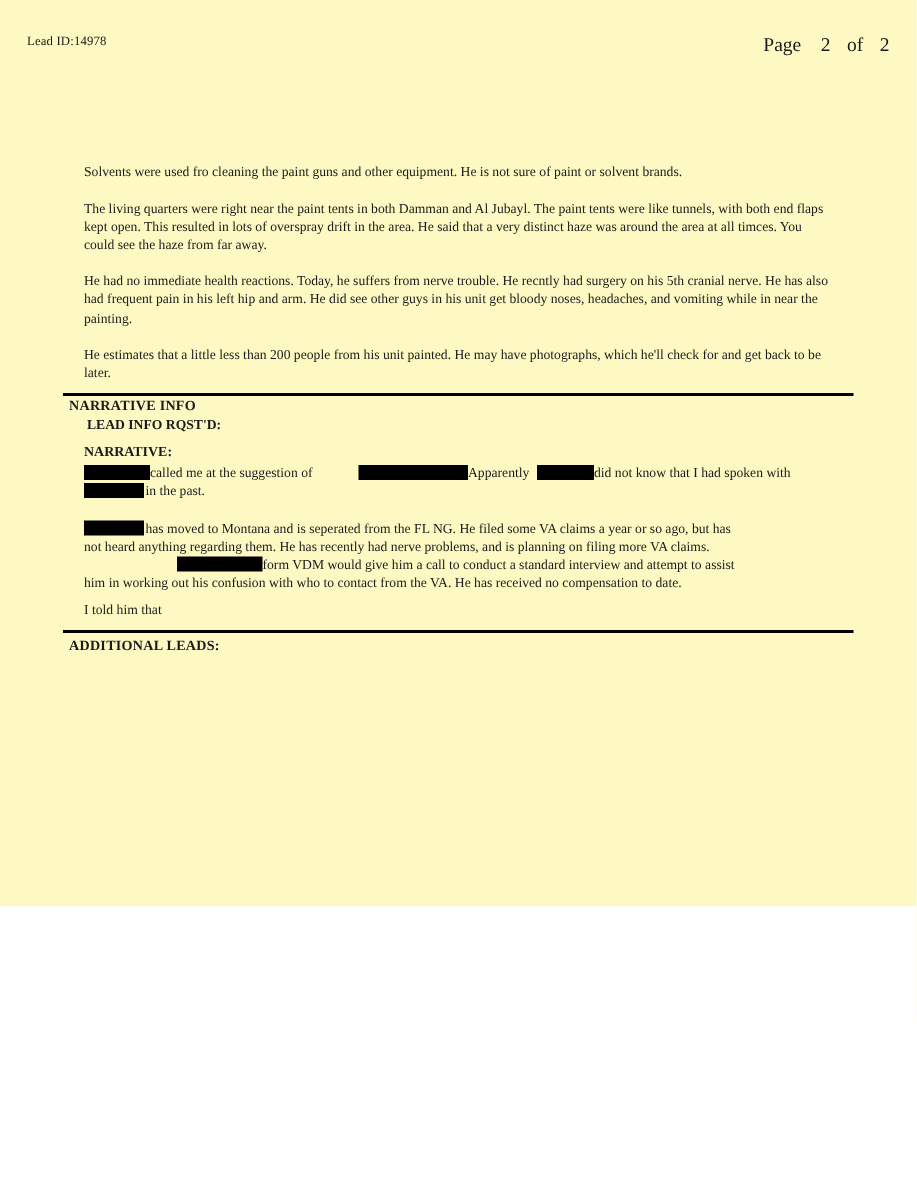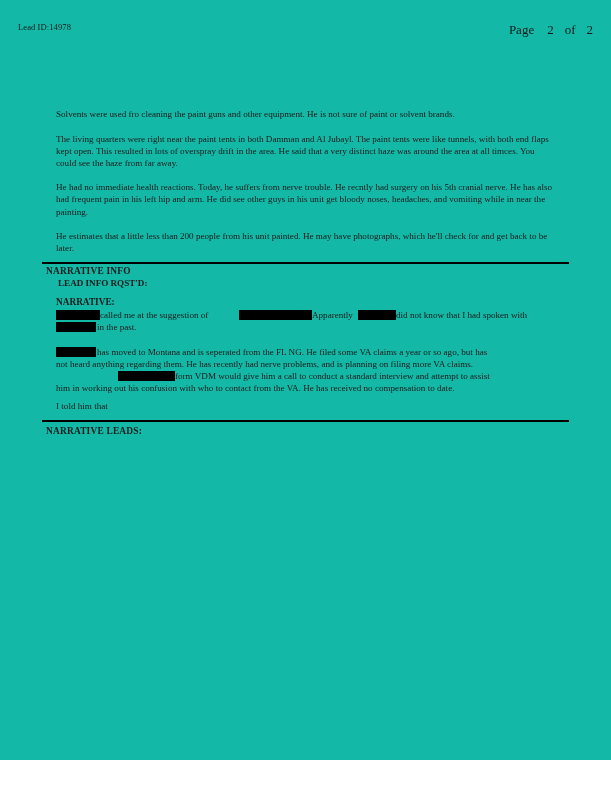--- a/index.html
+++ b/index.html
@@ -12,22 +12,22 @@
     height: 792px;
     position: relative;
     font-family: "Liberation Serif", serif;
     color: #1a1a1a;
     overflow: hidden;
   }
   .page {
     position: absolute;
     left: 0; top: 0;
     width: 611px;
-    height: 760px;
-    background: #14b8a6;
+    height: 604px;
+    background: #fef9c3;
   }
   
   .header {
     position: absolute;
     left: 0;
     top: 22px;
     width: 611px;
     height: 16px;
   }
   .lead-id {
@@ -191,17 +191,17 @@
         <div style="position:relative; height:12.1px;">
           <span style="position:absolute; left:0px; top:0;">him in working out his confusion with who to contact from the VA.  He has received no compensation to date.</span>
         </div>
       </div>
 
     </div>
   </div>
 
   <div class="sec-wrap" style="top: 420px;">
     <hr class="rule">
-    <div class="addl">NARRATIVE LEADS:</div>
+    <div class="addl">ADDITIONAL LEADS:</div>
   </div>
 
   <div class="edge-shade"></div>
 </div>
 
 </body></html>

